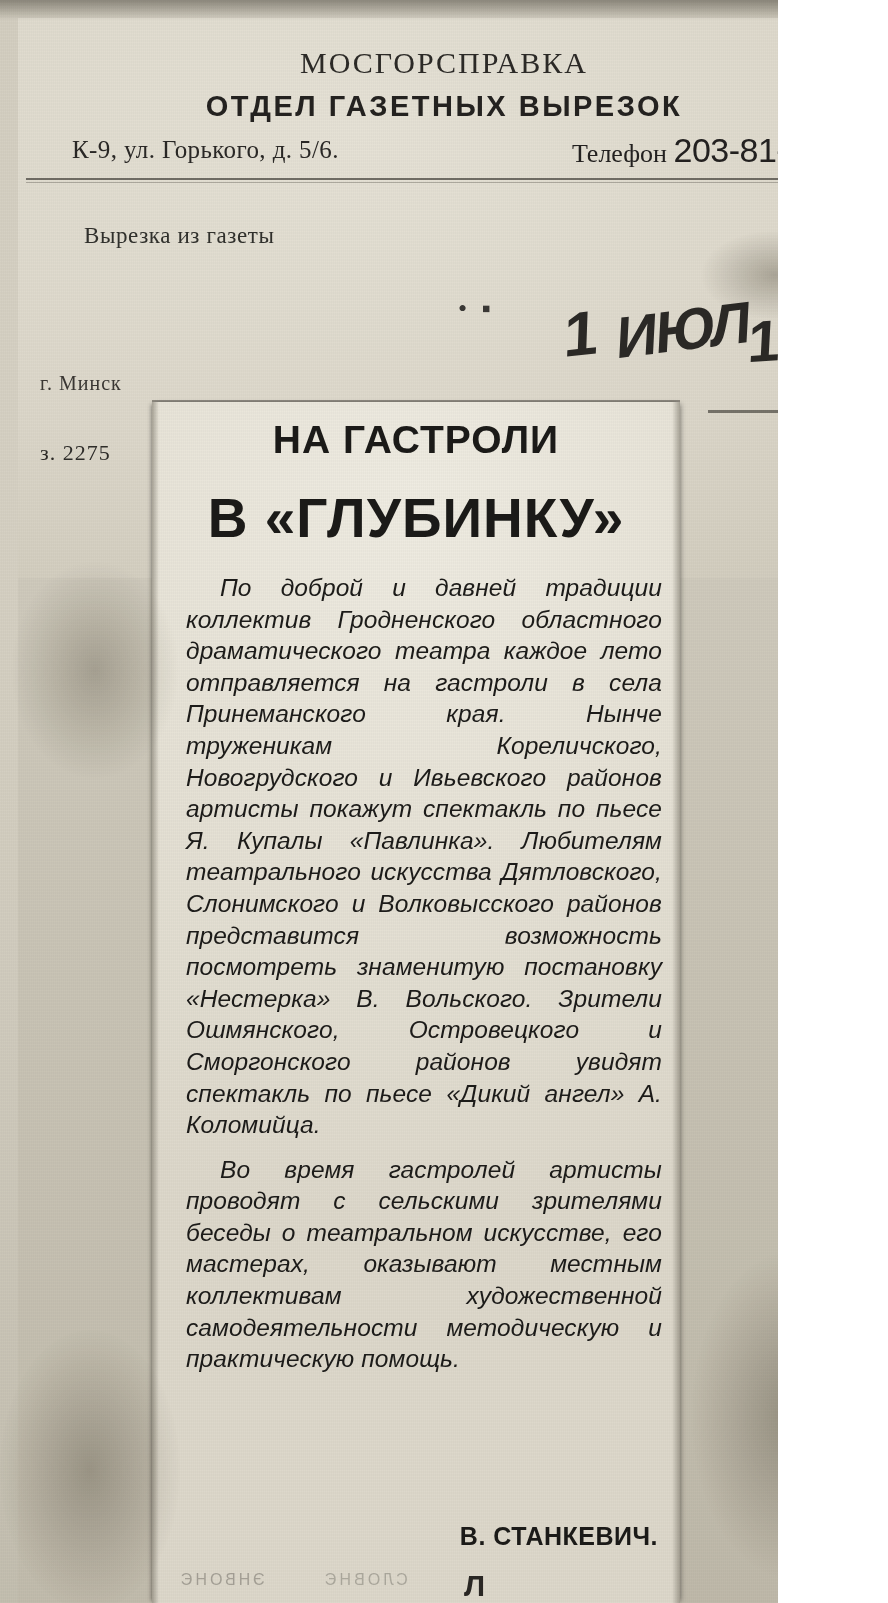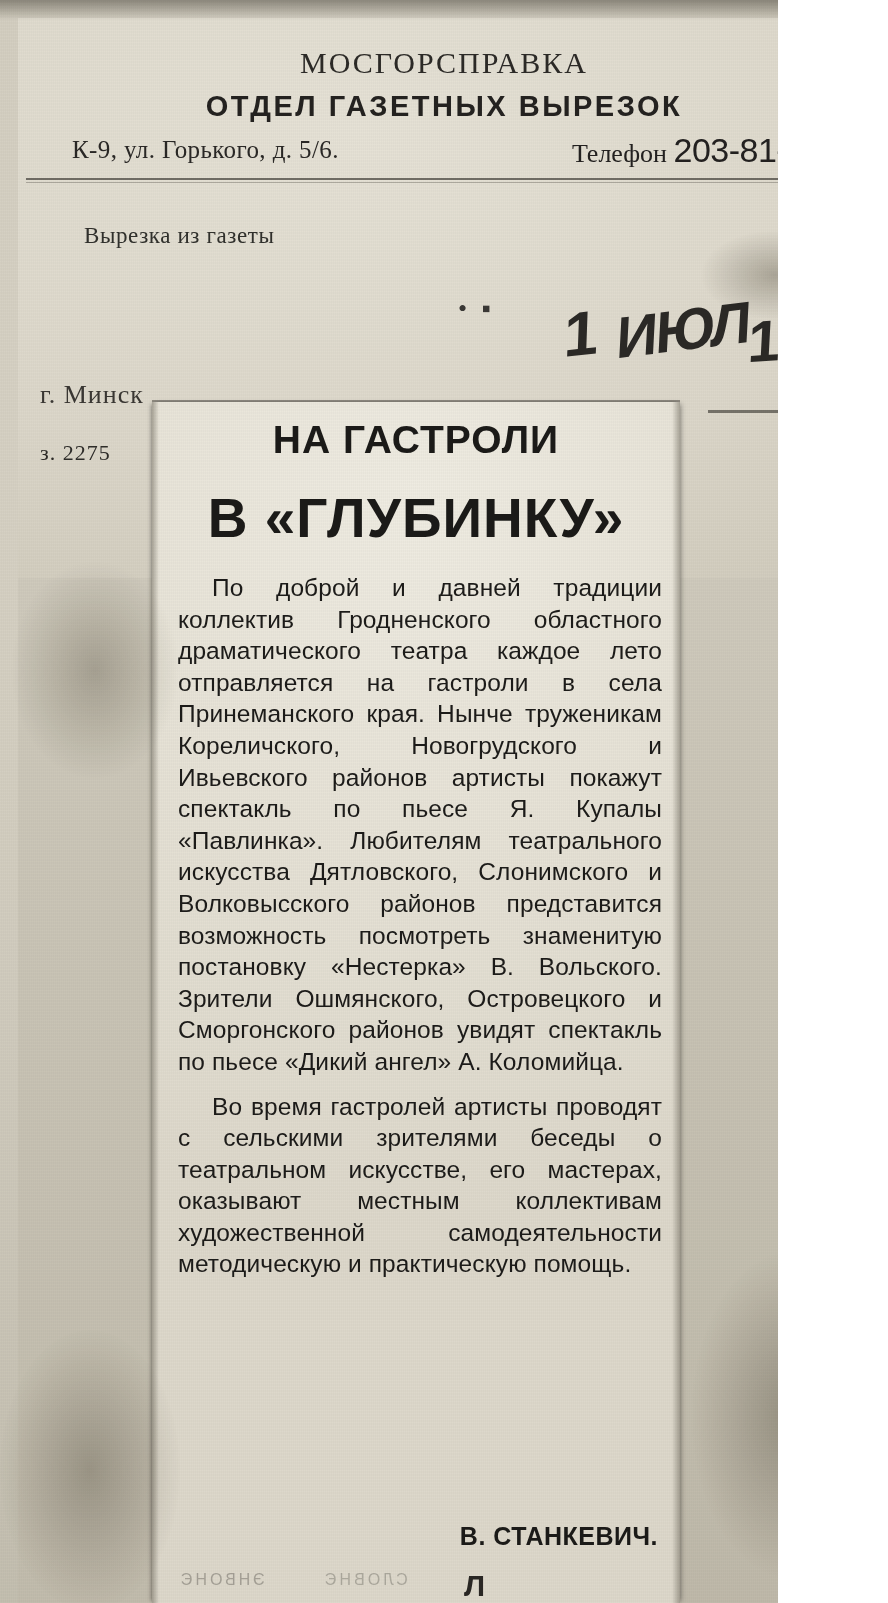--- a/index.html
+++ b/index.html
@@ -131,23 +131,23 @@
     position: absolute;
     left: 440px;
     top: 276px;
     font-size: 26px;
     color: #3a3835;
     letter-spacing: 4px;
   }
   .city {
     position: absolute;
     left: 22px;
-    top: 362px;
-    font-family: "Liberation Serif", serif;
-    font-size: 26px;
+    top: 354px;
+    font-family: "Liberation Serif", serif;
+    font-size: 20px;
     color: #3a3733;
     letter-spacing: 1px;
   }
   .order-no {
     position: absolute;
     left: 22px;
     top: 422px;
     font-family: "Liberation Serif", serif;
     font-size: 22px;
     color: #2e2c29;
@@ -256,22 +256,23 @@
     right: 18px;
     top: 170px;
     font-family: "Liberation Sans", sans-serif;
     font-size: 24.5px;
     line-height: 31.6px;
     color: #1c1b19;
     text-align: justify;
     letter-spacing: 0.1px;
   }
   .article p {
-    margin: 0 0 13px 4px;
+    margin: 0 0 13px 12px;
     text-indent: 34px;
+    font-style: italic;
   }
   .byline {
     position: absolute;
     right: 22px;
     bottom: 52px;
     font-family: "Liberation Sans", sans-serif;
     font-weight: bold;
     font-size: 25px;
     letter-spacing: 0.5px;
     color: #1b1a18;

